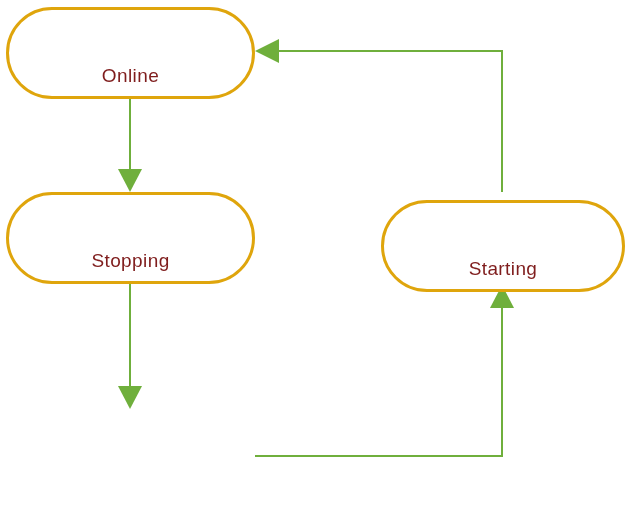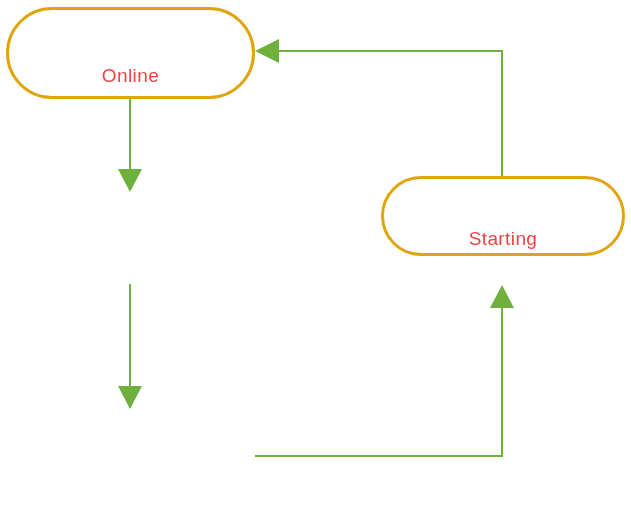--- a/index.html
+++ b/index.html
@@ -33,29 +33,29 @@
     border-radius: 46px;
     display: flex;
     align-items: center;
     justify-content: center;
     z-index: 2;
   }
   .state-node-label {
     font-family: "Liberation Sans", "DejaVu Sans", sans-serif;
     font-size: 19px;
     letter-spacing: 0.4px;
-    color: #ef4444;
+    color: #7f1d1d;
     white-space: nowrap;
     line-height: 1;
     margin-top: 44px;
   }
   #node-online    { left: 6px;   top: 7px;   width: 249px; height: 92px; }
   #node-stopping  { left: 6px;   top: 192px; width: 249px; height: 92px; }
   #node-stopped   { left: 6px;   top: 410px; width: 249px; height: 92px; }
-  #node-starting  { left: 381px; top: 176px; width: 244px; height: 80px; }
+  #node-starting  { left: 381px; top: 200px; width: 244px; height: 92px; }
 </style>
 </head>
 <body>
 
 <div id="diagram-canvas">
 
   <svg id="edge-layer" width="631" height="508" viewBox="0 0 631 508" xmlns="http://www.w3.org/2000/svg">
 
     <g>
       <line x1="130" y1="99" x2="130" y2="178" stroke="#6faf3c" stroke-width="2"></line>
@@ -76,19 +76,22 @@
       <path d="M 502 192 L 502 51 L 272 51" fill="none" stroke="#6faf3c" stroke-width="2"></path>
       <polygon points="255,51 279,39 279,63" fill="#6faf3c"></polygon>
     </g>
 
   </svg>
 
   <div class="state-node" id="node-online">
     <span class="state-node-label">Online</span>
   </div>
 
+  <div class="state-node" id="node-stopping">
+    <span class="state-node-label">Stopping</span>
+  </div>
 
 
   <div class="state-node" id="node-starting">
     <span class="state-node-label">Starting</span>
   </div>
 
 </div>
 
 </body></html>

